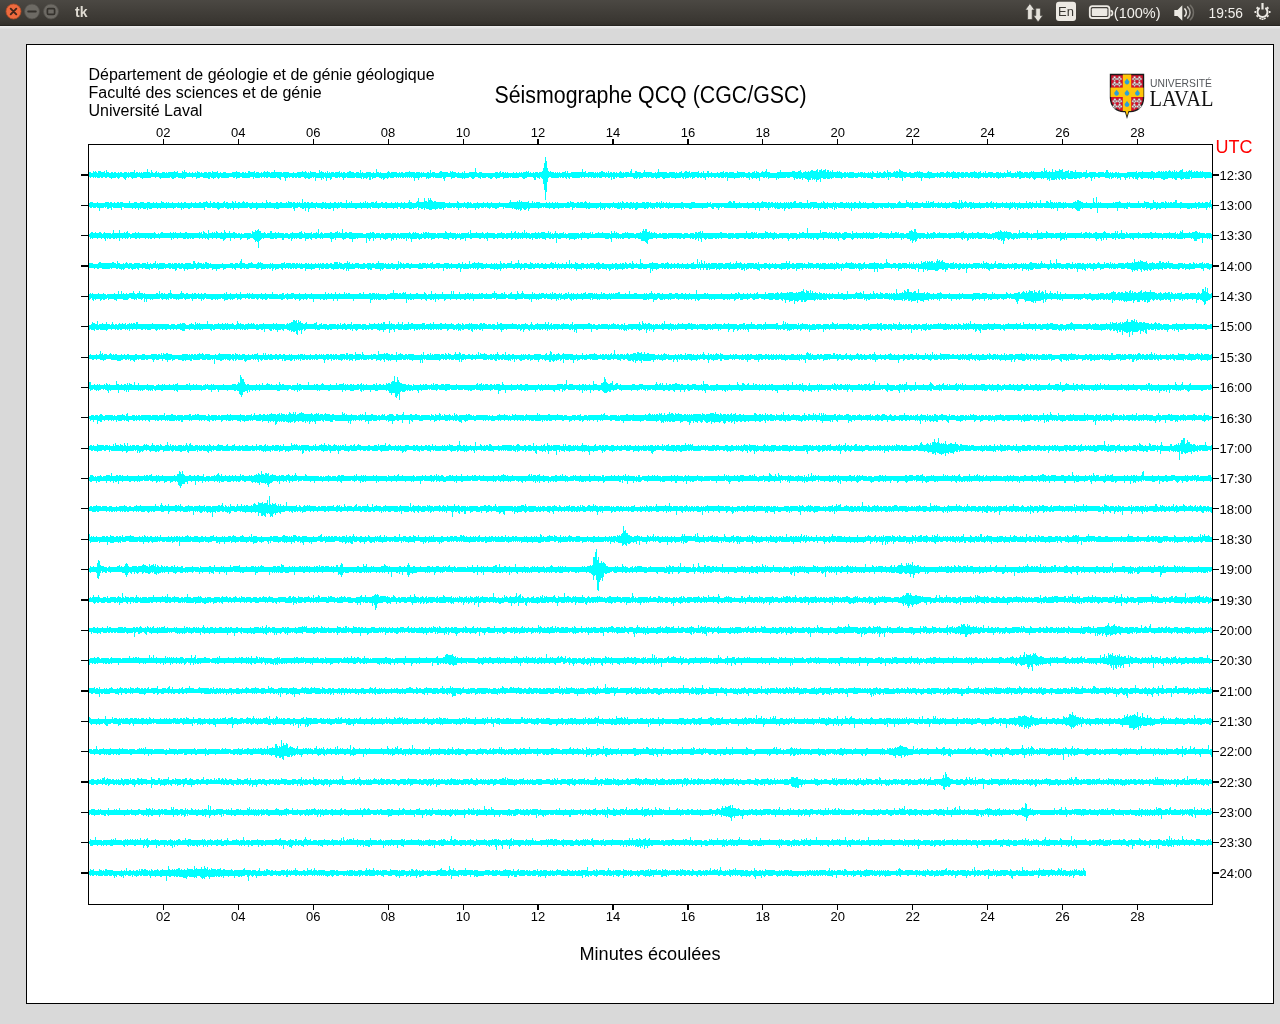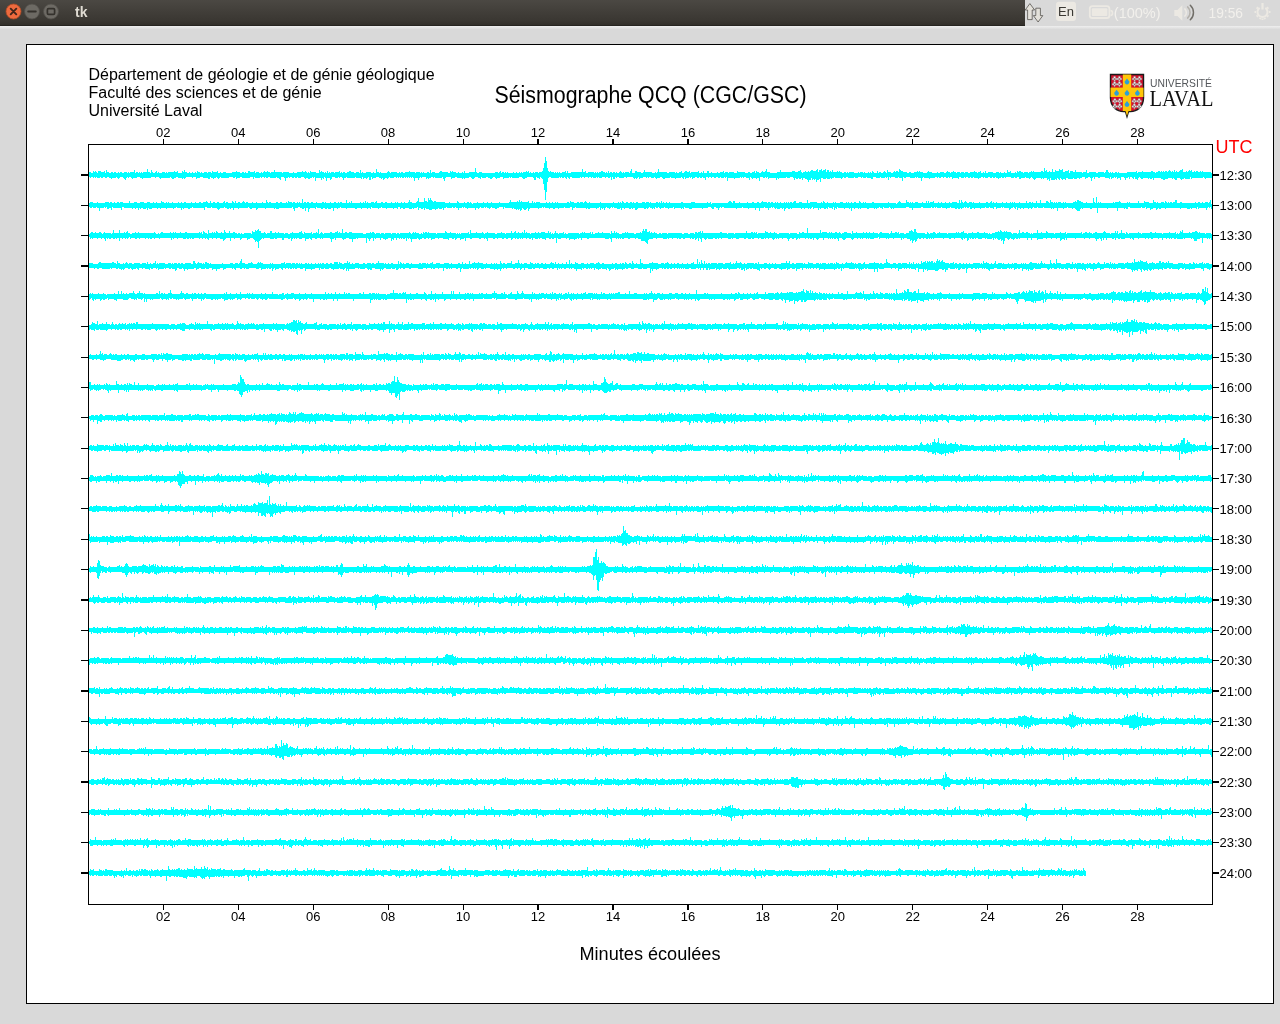--- a/index.html
+++ b/index.html
@@ -1,15 +1,15 @@
 <!DOCTYPE html>
 <html><head><meta charset="utf-8">
 <style>
 html,body{margin:0;padding:0;width:1280px;height:1024px;overflow:hidden;background:#d9d9d9;font-family:"Liberation Sans", sans-serif;}
-#topbar{position:absolute;left:0;top:0;width:1025px;height:25px;background:linear-gradient(#4b4843,#3b3833 78%,#322f2a);border-bottom:1px solid #262420;}
+#topbar{position:absolute;left:0;top:0;width:1280px;height:25px;background:linear-gradient(#4b4843,#3b3833 78%,#322f2a);border-bottom:1px solid #262420;}
 #strip{position:absolute;left:0;top:26px;width:1280px;height:3px;background:linear-gradient(#efefef,#dcdcdc);}
 #win{position:absolute;left:26px;top:44px;width:1246px;height:958px;background:#fff;border:1px solid #000;}
 </style></head>
 <body>
 <div id="topbar">
 <svg width="1280" height="26" viewBox="0 0 1280 26" xmlns="http://www.w3.org/2000/svg" style="position:absolute;left:0;top:0">
 <circle cx="13.5" cy="11.5" r="7.5" fill="#ee6a3e" stroke="#b34b24" stroke-width="0.8"></circle>
 <path d="M10.7 8.7 L16.3 14.3 M16.3 8.7 L10.7 14.3" stroke="#42251a" stroke-width="1.9" stroke-linecap="round"></path>
 <circle cx="32" cy="11.5" r="7.5" fill="#6d6a64" stroke="#524f4a" stroke-width="0.8"></circle>
 <path d="M28.2 11.5 H35.8" stroke="#34312c" stroke-width="1.9" stroke-linecap="round"></path>

